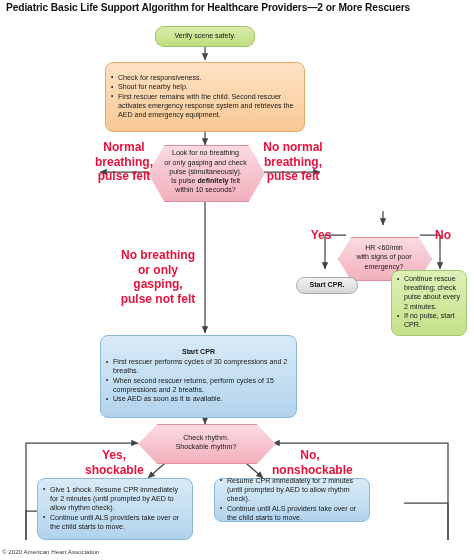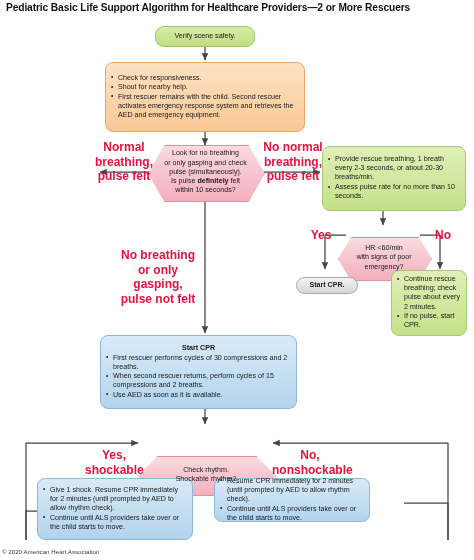--- a/index.html
+++ b/index.html
@@ -170,28 +170,20 @@
     <div class="hextxt">
       <span>Look for no breathing</span><br>
       <span>or only gasping and check</span><br>
       <span>pulse (simultaneously).</span><br>
       <span>Is pulse <b class="bold">definitely</b> felt</span><br>
       <span>within 10 seconds?</span>
     </div>
   </div>
 
 
-  <div class="node green-lg left-align" style="left:322px;top:146px;width:144px;height:65px;">
-    <div class="inner">
-      <ul class="bullets">
-        <li>Provide rescue breathing, 1 breath every 2-3 seconds, or about 20-30 breaths/min.</li>
-        <li>Assess pulse rate for no more than 10 seconds.</li>
-      </ul>
-    </div>
-  </div>
 
   <div class="hex" style="left:338px;top:237px;width:92px;height:42px;">
     <div class="hexbg"></div>
     <div class="hextxt">
       <span>HR &lt;60/min</span><br>
       <span>with signs of poor</span><br>
       <span>emergency?</span>
     </div>
   </div>
 
@@ -201,32 +193,32 @@
 
   <div class="node green-lg left-align" style="left:391px;top:270px;width:76px;height:66px;">
     <div class="inner">
       <ul class="bullets">
         <li>Continue rescue breathing; check pulse about every 2 minutes.</li>
         <li>If no pulse, start CPR.</li>
       </ul>
     </div>
   </div>
 
-  <div class="node blue left-align" style="left:100px;top:335px;width:197px;height:74px;">
+  <div class="node blue left-align" style="left:100px;top:335px;width:197px;height:83px;">
     <div class="inner">
       <span class="hdr">Start CPR</span>
       <ul class="bullets">
         <li>First rescuer performs cycles of 30 compressions and 2 breaths.</li>
         <li>When second rescuer returns, perform cycles of 15 compressions and 2 breaths.</li>
         <li>Use AED as soon as it is available.</li>
       </ul>
     </div>
   </div>
 
-  <div class="hex" style="left:138px;top:424px;width:136px;height:38px;margin-top:32px;">
+  <div class="hex" style="left:138px;top:424px;width:136px;height:38px;">
     <div class="hexbg"></div>
     <div class="hextxt">
       <span>Check rhythm.</span><br>
       <span>Shockable rhythm?</span>
     </div>
   </div>
 
   <div class="node blue left-align" style="left:37px;top:478px;width:156px;height:62px;">
     <div class="inner">
       <ul class="bullets">

